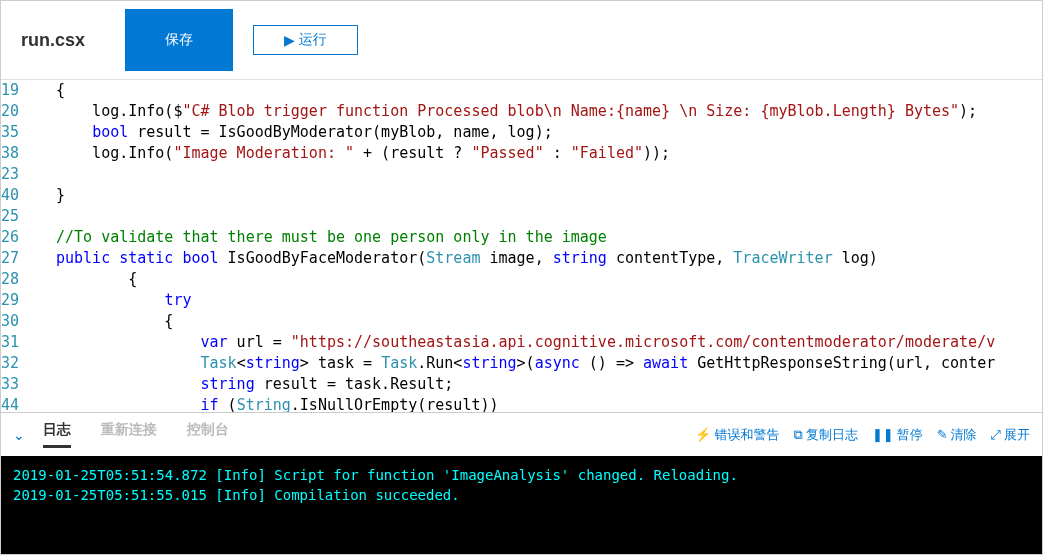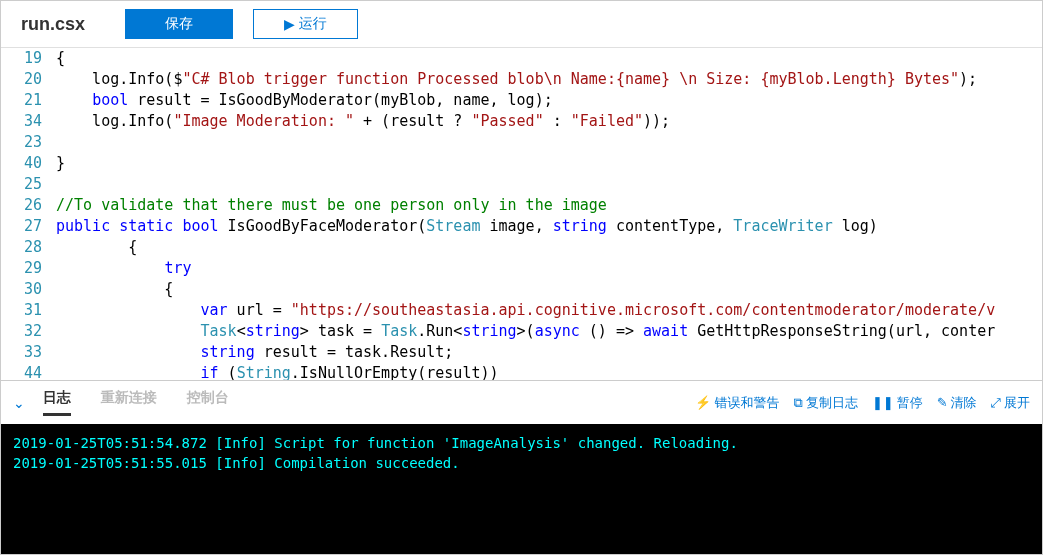--- a/index.html
+++ b/index.html
@@ -20,21 +20,21 @@
       border-bottom: 1px solid #e0e0e0;
       background: #fff;
     }
     .filename {
       font-weight: 600;
       font-size: 18px;
       color: #333;
       margin-right: 20px;
     }
     .btn {
-      padding: 6px 40px;
+      padding: 22px 40px;
       font-size: 14px;
       cursor: pointer;
       border: none;
       display: inline-flex;
       align-items: center;
       gap: 4px;
     }
     .btn-primary {
       background: #0078d4;
       color: #fff;
@@ -49,21 +49,20 @@
       display: flex;
       height: 332px;
       overflow: hidden;
       font-family: Consolas, Monaco, monospace;
       font-size: 15px;
       line-height: 21px;
       position: relative;
     }
     .gutter {
       width: 55px;
-      text-align: right;
       padding-right: 14px;
       color: #2b91af;
       background: #fff;
       user-select: none;
       flex-shrink: 0;
     }
     .gutter-line { height: 21px; }
     .code-area {
       flex: 1;
       white-space: pre;
@@ -133,22 +132,22 @@
   <button class="btn btn-outline">
     <span>▶</span>
       <span>运行</span>
   </button>
 </div>
 
 <div class="editor-container">
   <div class="gutter" id="gutter">
       <div class="gutter-line">19</div>
       <div class="gutter-line">20</div>
-      <div class="gutter-line">21</div>
-      <div class="gutter-line">34</div>
+      <div class="gutter-line">35</div>
+      <div class="gutter-line">38</div>
       <div class="gutter-line">23</div>
       <div class="gutter-line">40</div>
       <div class="gutter-line">25</div>
       <div class="gutter-line">26</div>
       <div class="gutter-line">27</div>
       <div class="gutter-line">28</div>
       <div class="gutter-line">29</div>
       <div class="gutter-line">30</div>
       <div class="gutter-line">31</div>
       <div class="gutter-line">32</div>

